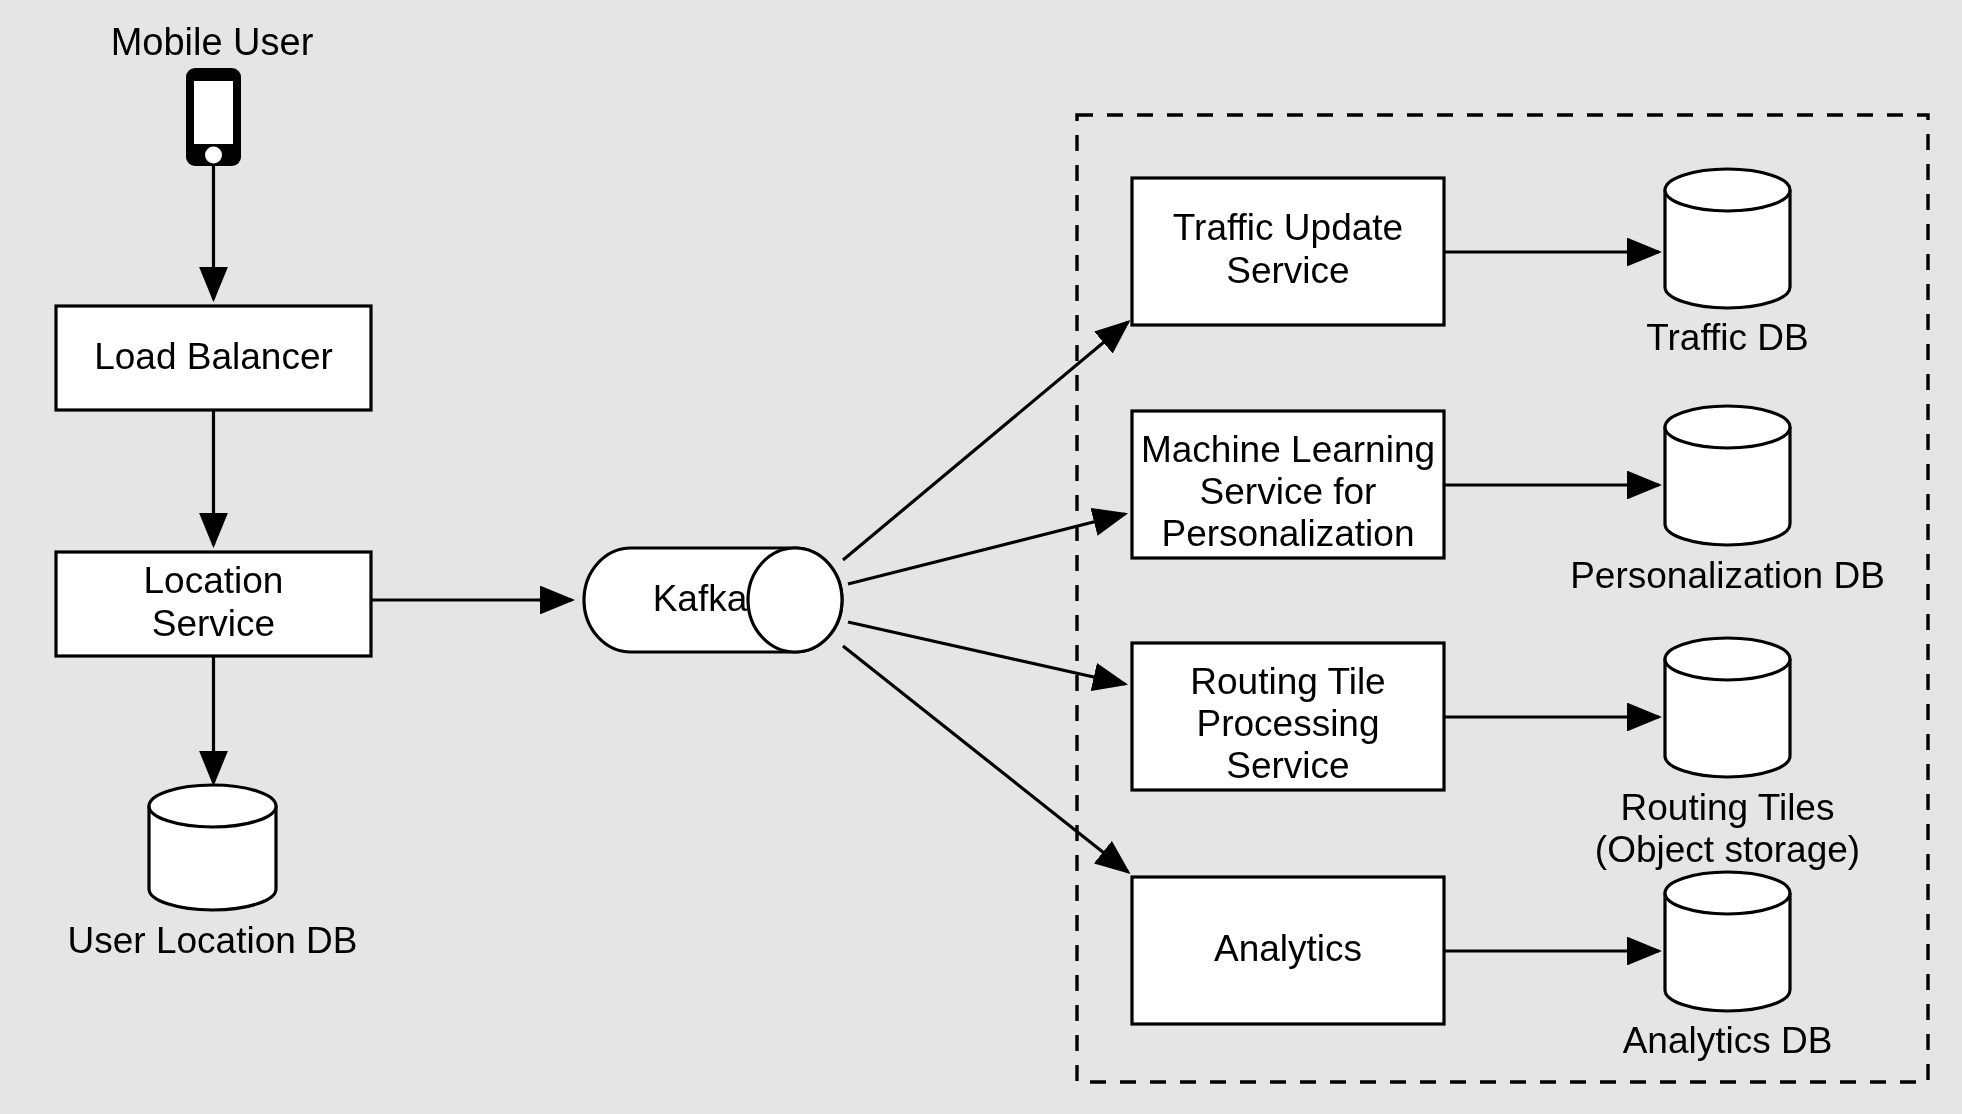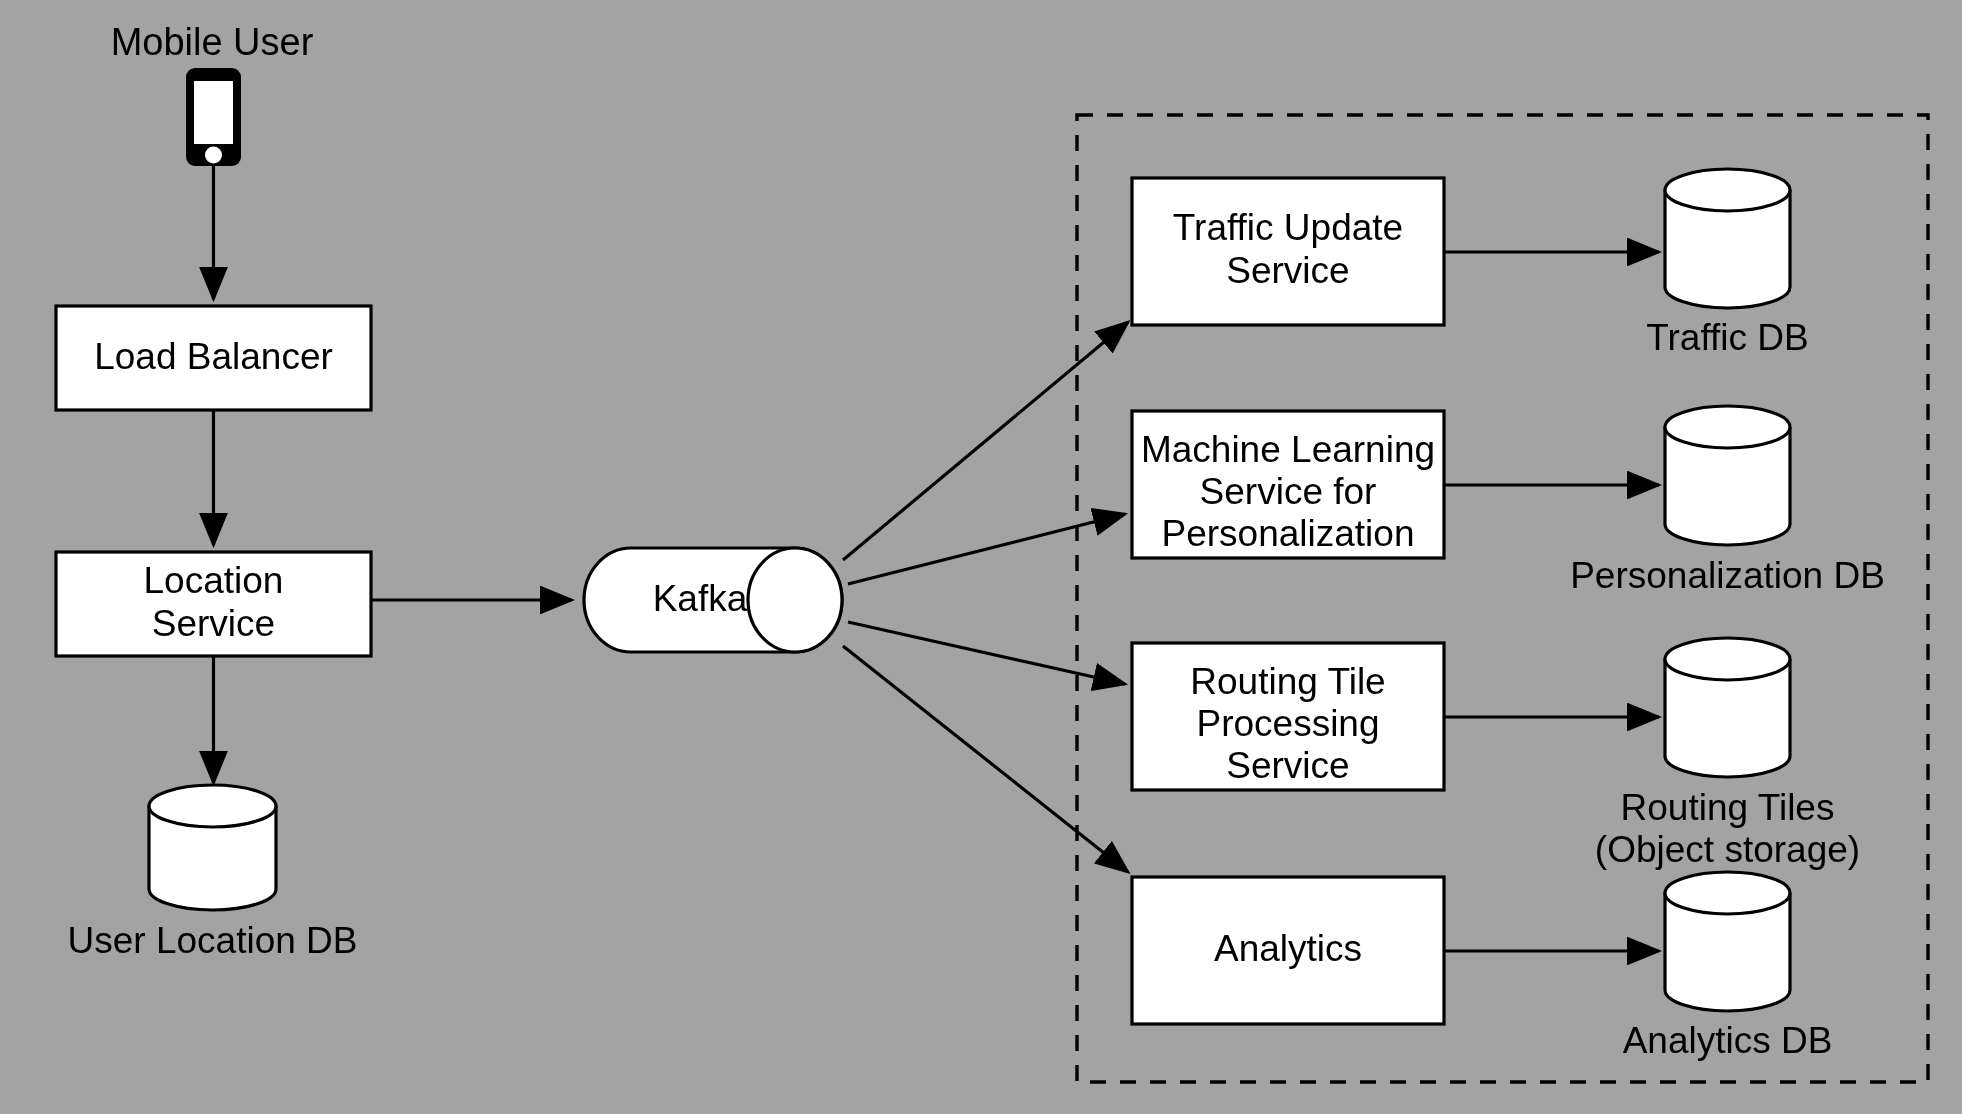--- a/index.html
+++ b/index.html
@@ -10,21 +10,21 @@
   body {
     width: 1962px;
     height: 1114px;
     font-family: "Liberation Sans", sans-serif;
     overflow: hidden;
   }
   #diagram-root {
     position: relative;
     width: 1962px;
     height: 1114px;
-    background: #a3a3a3;
+    background: #e5e5e5;
   }
   svg.diagram {
     display: block;
     width: 1962px;
     height: 1114px;
   }
   .node-rect {
     fill: #ffffff;
     stroke: #000000;
     stroke-width: 3.2;

